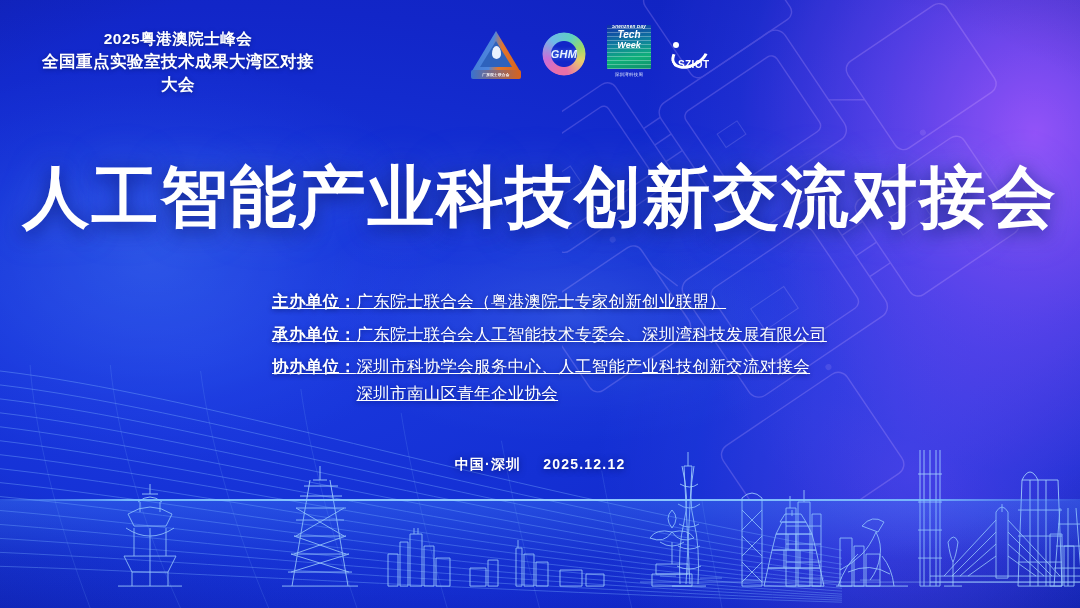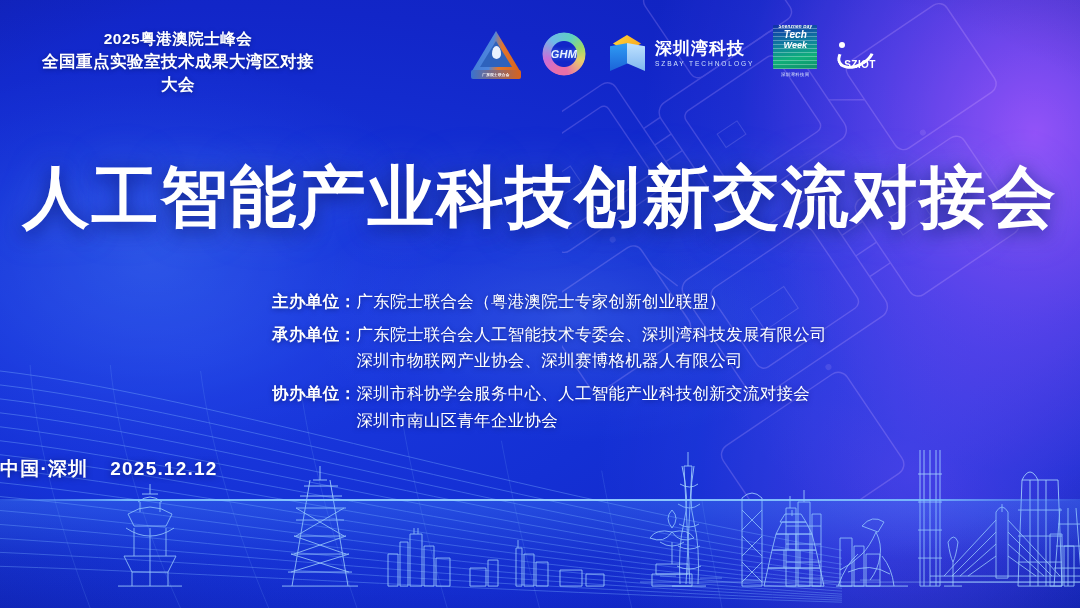--- a/index.html
+++ b/index.html
@@ -113,30 +113,30 @@
   .lg-iot .cn{color:#fff;font-size:17px;font-weight:bold;letter-spacing:.6px;}
   .lg-iot .en{color:#d3e2fb;font-size:6.2px;letter-spacing:1.05px;margin-top:4px;white-space:nowrap;}
 
   
   .main-title{position:absolute;left:0;top:152px;width:100%;text-align:center;z-index:7;
     color:#ffffff;font-size:67px;font-weight:bold;letter-spacing:2px;
     text-shadow:0 4px 18px rgba(6,18,110,.75),0 0 42px rgba(120,170,255,.40);}
 
   
   .orgs{position:absolute;left:272px;top:288px;z-index:7;color:#ffffff;}
-  .org-row{display:flex;margin-bottom:6px;line-height:1.62;}
+  .org-row{display:flex;margin-bottom:6px;line-height:1.62;text-decoration:underline;}
   .org-label{font-size:16.5px;font-weight:bold;white-space:nowrap;letter-spacing:.4px;
     text-shadow:0 1px 5px rgba(0,16,90,.6);}
   .org-val{font-size:16.5px;letter-spacing:.3px;text-shadow:0 1px 5px rgba(0,16,90,.6);}
   .org-val .vline{display:block;}
   .org-val .vline.indent{margin-left:0;}
 
   
-  .footer-line{position:absolute;left:0;top:456px;width:100%;z-index:7;
-    color:#ffffff;font-size:19px;letter-spacing:1.2px;
+  .footer-line{position:absolute;left:0;top:456px;width:100%;text-align:center;z-index:7;
+    color:#ffffff;font-size:14px;letter-spacing:1.2px;
     text-shadow:0 1px 6px rgba(0,16,90,.7);}
   .footer-line .place{margin-right:22px;font-weight:bold;}
   .footer-line .date{font-weight:bold;}
 </style>
 </head>
 <body>
 
 <div class="stage">
 
   <div class="bg-base"></div>
@@ -369,31 +369,20 @@
         </div>
       </div>
 
       <div class="logo">
         <div class="lg-ghm">
           <div class="ring"></div>
           <div class="txt">GHM</div>
         </div>
       </div>
 
-      <div class="logo lg-szb">
-        <div class="cube">
-          <div class="top"></div>
-            <div class="lf"></div>
-            <div class="rt"></div>
-        </div>
-        <div class="wd">
-          <div class="cn">深圳湾科技</div>
-          <div class="en">SZBAY TECHNOLOGY</div>
-        </div>
-      </div>
 
       <div class="logo">
         <div class="lg-tw">
           <div class="card">
             <div class="lines"></div>
             <div class="t">
               <div class="s1">Shenzhen Bay</div>
               <div class="s2">Tech</div>
               <div class="s3">Week</div>
             </div>
@@ -421,21 +410,20 @@
       <div class="org-label">主办单位：</div>
       <div class="org-val">
         <span class="vline">广东院士联合会（粤港澳院士专家创新创业联盟）</span>
       </div>
     </div>
 
     <div class="org-row">
       <div class="org-label">承办单位：</div>
       <div class="org-val">
         <span class="vline">广东院士联合会人工智能技术专委会、深圳湾科技发展有限公司</span>
-        <span class="vline indent">深圳市物联网产业协会、深圳赛博格机器人有限公司</span>
       </div>
     </div>
 
     <div class="org-row">
       <div class="org-label">协办单位：</div>
       <div class="org-val">
         <span class="vline">深圳市科协学会服务中心、人工智能产业科技创新交流对接会</span>
         <span class="vline indent">深圳市南山区青年企业协会</span>
       </div>
     </div>

